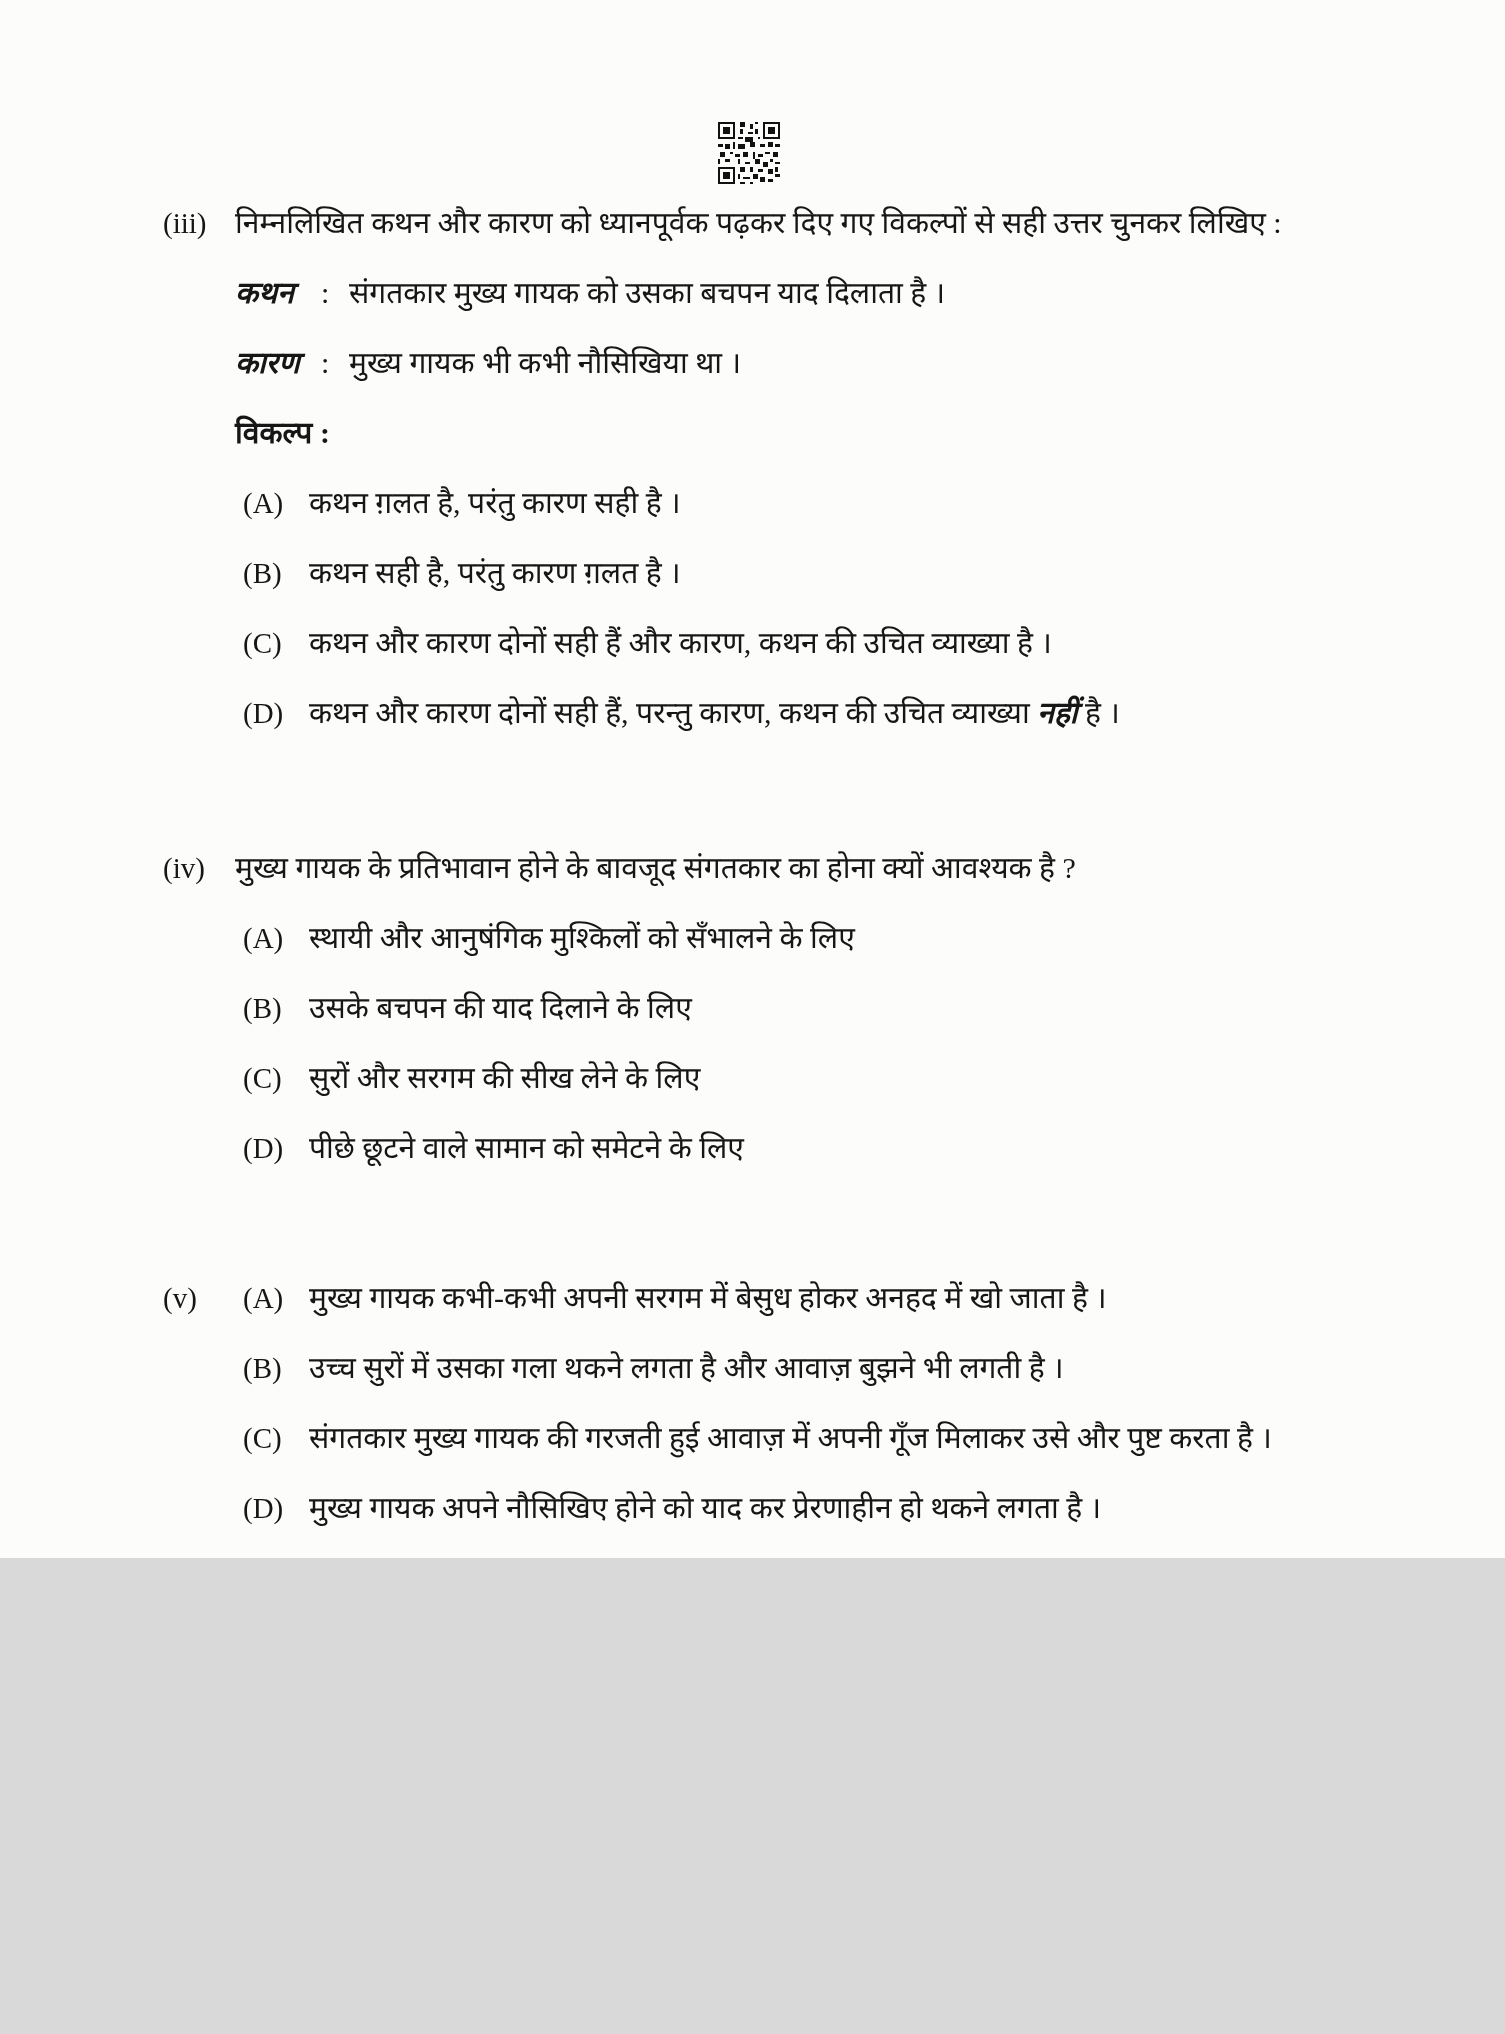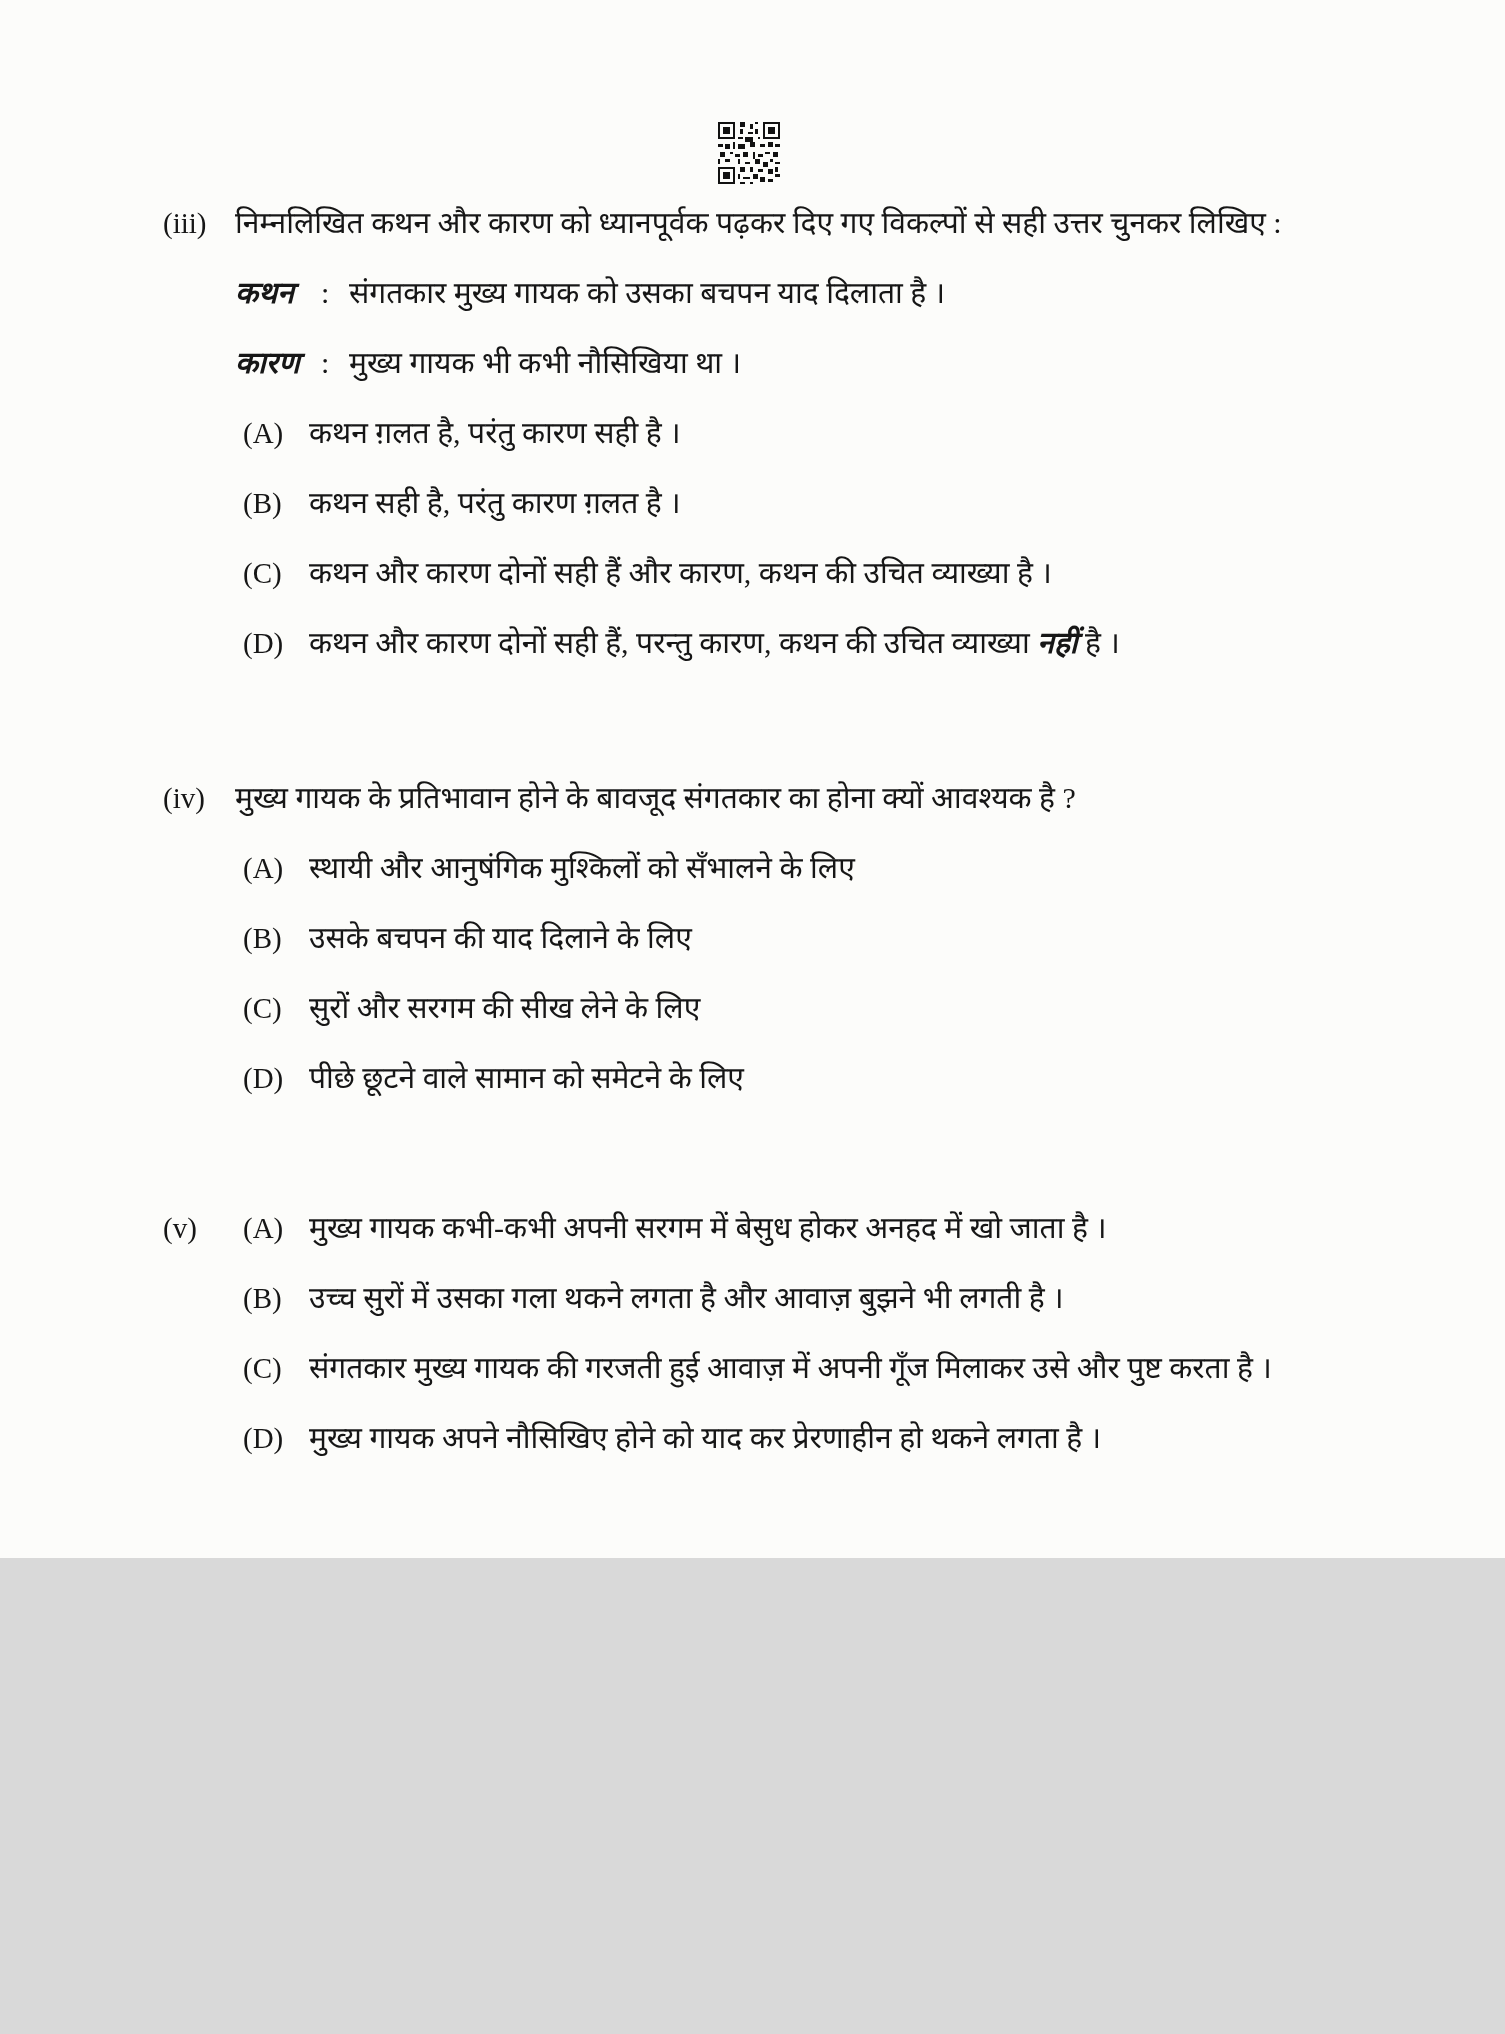--- a/index.html
+++ b/index.html
@@ -138,20 +138,21 @@
         <div class="stmt">
           <span class="stmt-label">कथन</span>
           <span class="stmt-colon">:</span>
           <span class="stmt-text">संगतकार मुख्य गायक को उसका बचपन याद दिलाता है ।</span>
         </div>
         <div class="stmt">
           <span class="stmt-label">कारण</span>
           <span class="stmt-colon">:</span>
           <span class="stmt-text">मुख्य गायक भी कभी नौसिखिया था ।</span>
         </div>
+        <div class="opts-heading">विकल्प :</div>
         <div class="opt">
           <span class="opt-letter">(A)</span>
           <span class="opt-text">कथन ग़लत है, परंतु कारण सही है ।</span>
         </div>
         <div class="opt">
           <span class="opt-letter">(B)</span>
           <span class="opt-text">कथन सही है, परंतु कारण ग़लत है ।</span>
         </div>
         <div class="opt">
           <span class="opt-letter">(C)</span>

